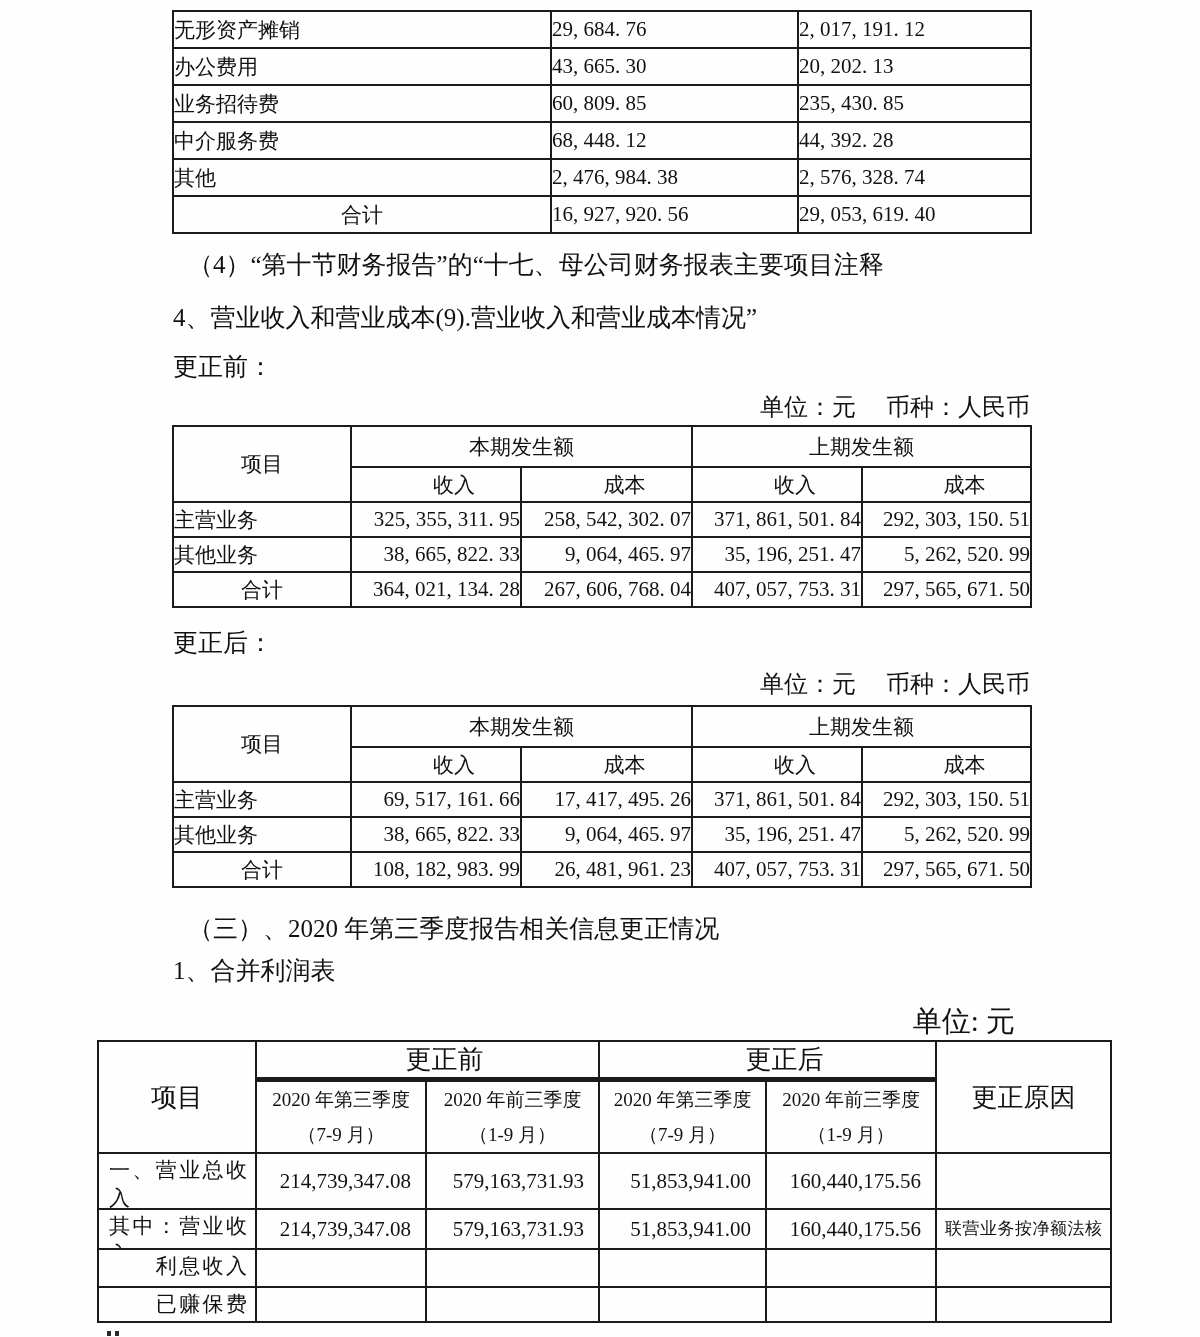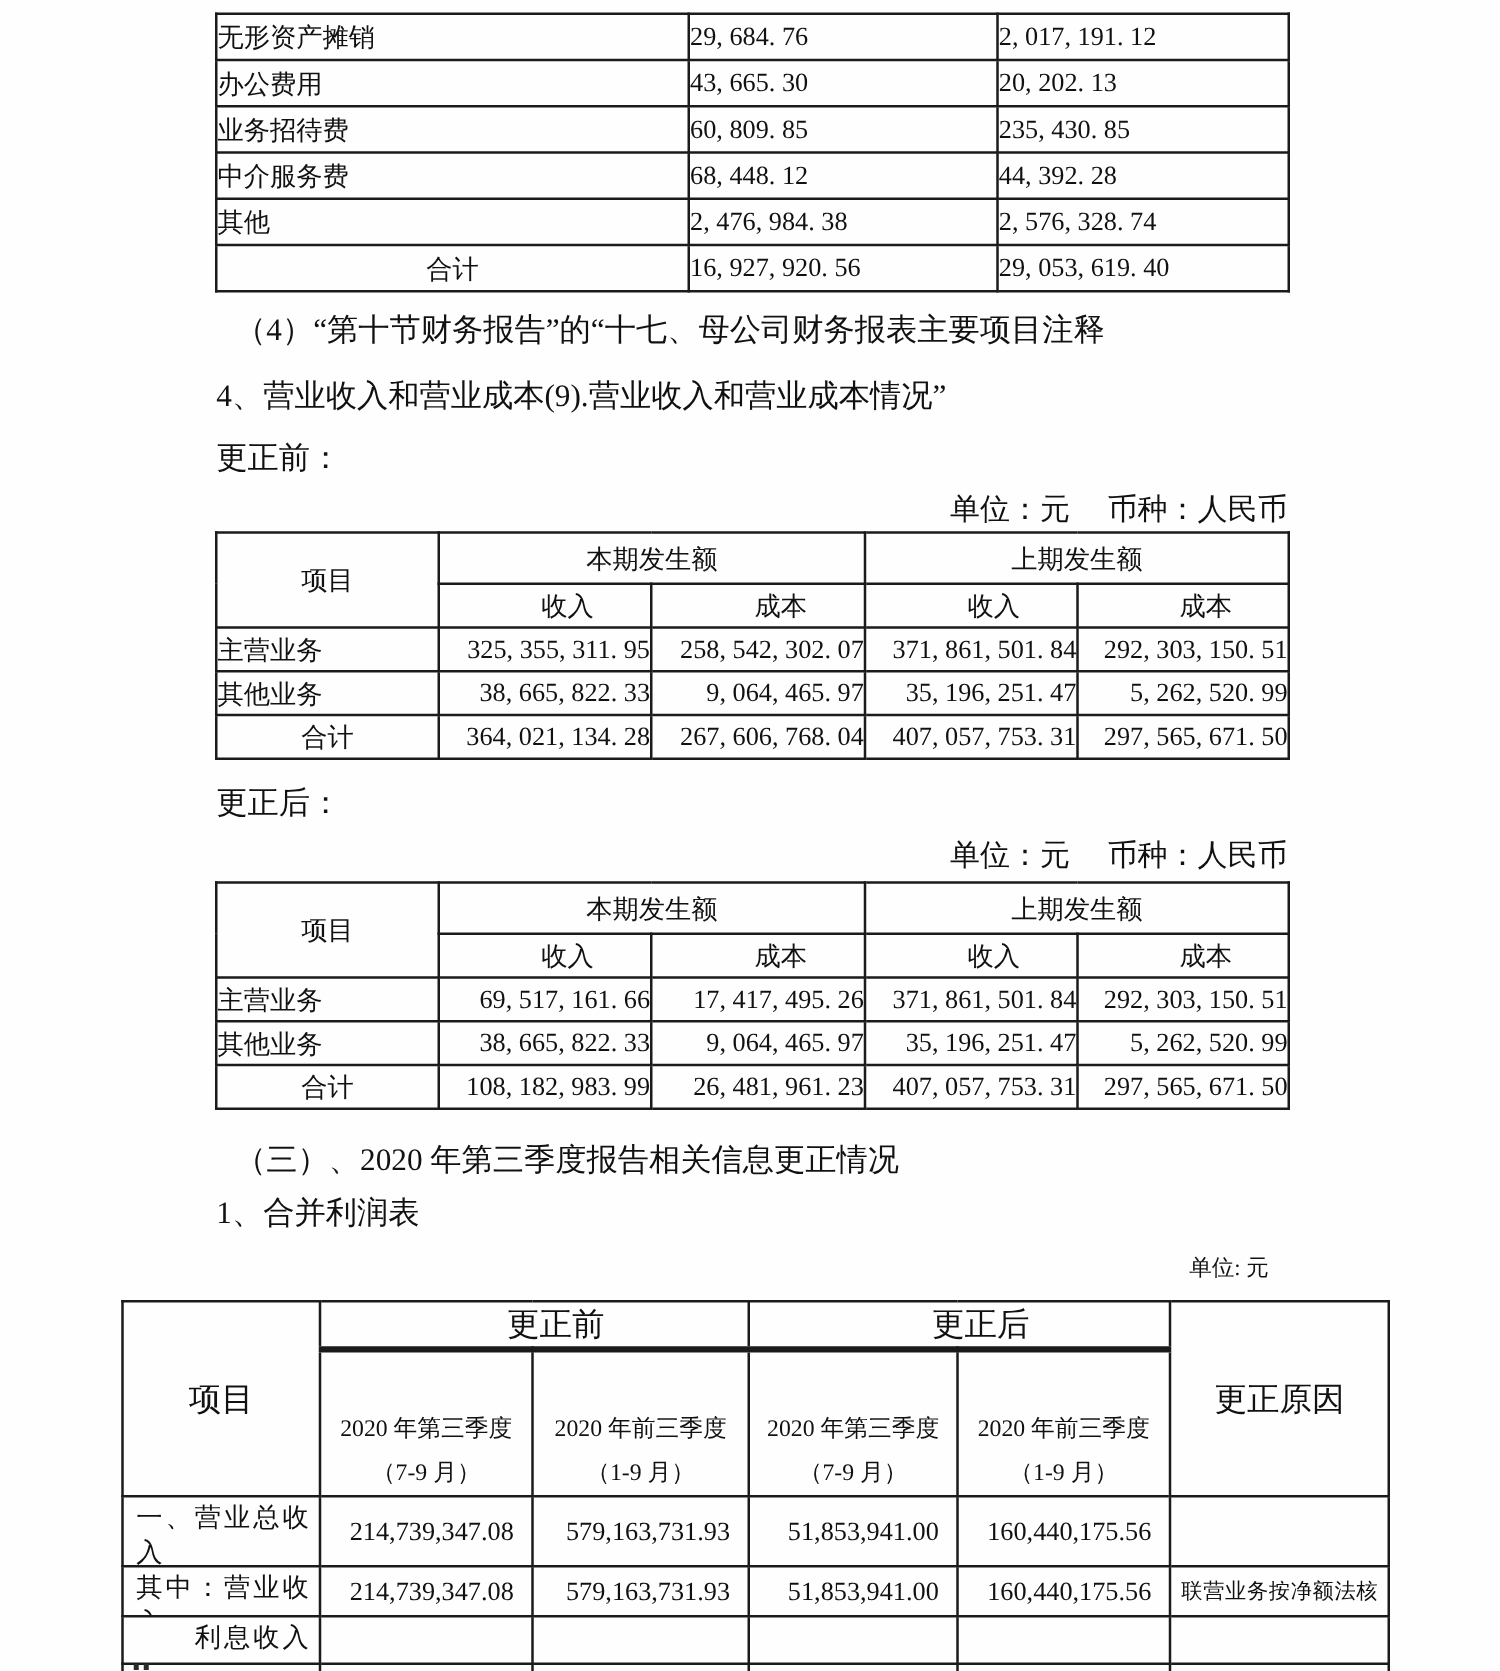--- a/index.html
+++ b/index.html
@@ -24,21 +24,21 @@
   .trev .drow td{height:33px;}
   
   .lbl-left{text-align:left;padding-left:12px;}
   .num{text-align:left;padding-right:16px;}
   .num-m{text-align:right;padding-right:10px;}
   .ctr{text-align:center;margin-left:13px;}
   
   #tprofit .h1 td{height:34px;text-align:center;font-size:26px;}
   #tprofit td.dbl{border-bottom:5px solid #1b1b1b;padding-left:34px;}
   #tprofit .h2 td{height:68px;text-align:center;font-size:19px;}
-  #tprofit .h2 .two-line{line-height:35px;margin-top:44px;}
+  #tprofit .h2 .two-line{line-height:35px;}
   #tprofit td.bigmerge{font-size:26px;text-align:center;}
   #tprofit td.vnum{text-align:right;padding-right:14px;font-size:21px;}
   #tprofit td.plabel{vertical-align:top;}
   .clipbox{
     overflow:hidden;text-align:justify;font-size:21px;line-height:28px;
     padding:2px 8px 0 10px;
   }
   .clipbox:after{content:"";display:inline-block;width:100%;}
   .reasonbox{
     overflow:hidden;text-align:justify;font-size:17px;line-height:34px;
@@ -183,21 +183,21 @@
       <td class="num-m">108, 182, 983. 99</td>
       <td class="num-m">26, 481, 961. 23</td>
       <td class="num-m">407, 057, 753. 31</td>
       <td class="num-m">297, 565, 671. 50</td>
     </tr>
   </tbody>
     </table>
 
   <div class="abs para" style="left:188px;top:914px;">（三）、2020 年第三季度报告相关信息更正情况</div>
   <div class="abs para" style="left:173px;top:956px;">1、合并利润表</div>
-  <div class="abs unit-line" style="left:172px;top:1002px;width:843px;font-size:18px;text-align:right;">单位: 元</div>
+  <div class="abs unit-line" style="left:172px;top:1002px;width:843px;font-size:29px;text-align:right;">单位: 元</div>
 
   <table class="t" id="tprofit" style="left:97px;top:1040px;width:1013px;">
     <colgroup>
         <col style="width:158px">
         <col style="width:170px">
         <col style="width:173px">
         <col style="width:167px">
         <col style="width:170px">
         <col style="width:175px">
       </colgroup>

